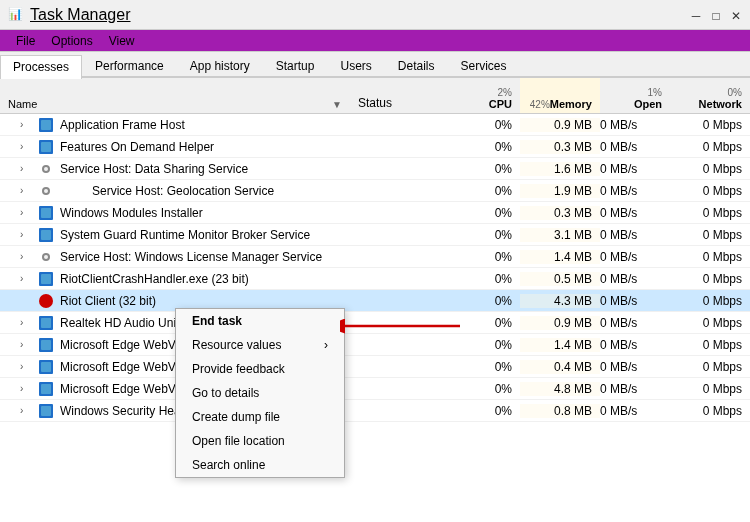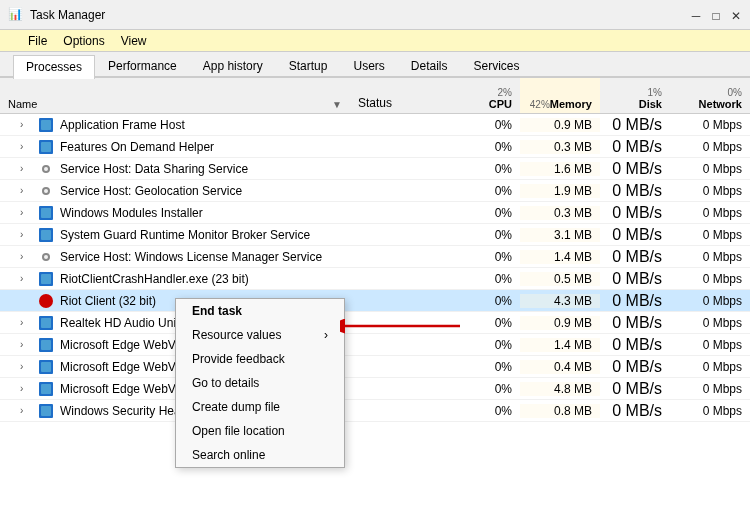--- a/index.html
+++ b/index.html
@@ -8,48 +8,47 @@
     
     .title-bar {
       background: #f0f0f0;
       display: flex;
       align-items: center;
       height: 30px;
       padding: 0 8px;
       border-bottom: 1px solid #ccc;
     }
     .title-bar-icon { width: 16px; height: 16px; margin-right: 6px; }
-    .title-bar-title { font-size: 12px; flex: 1; }
+    .title-bar-title { font-size: 16px; flex: 1; text-decoration: underline; }
     .title-bar-controls { display: flex; gap: 8px; }
     .title-bar-btn { width: 12px; height: 12px; font-size: 12px; cursor: pointer; background: none; border: none; color: #333; }
     
     
     .menu-bar {
-      background: #fef9c3;
+      background: #a21caf;
       display: flex;
       height: 22px;
-      padding: 0 20px;
+      padding: 0 8px;
       align-items: center;
       border-bottom: 1px solid #ccc;
     }
     .menu-item {
       padding: 2px 8px;
       font-size: 12px;
       cursor: pointer;
       color: #000;
     }
 
     
     .tabs {
       background: #f0f0f0;
       display: flex;
       height: 26px;
       border-bottom: 2px solid #ccc;
       padding-top: 2px;
-      padding-left: 13px;
     }
     .tab {
       padding: 4px 12px;
       font-size: 12px;
       cursor: pointer;
       border: 1px solid transparent;
       border-bottom: none;
       background: transparent;
       color: #000;
       height: 24px;
@@ -135,27 +134,27 @@
     .expand-arrow {
       width: 16px;
       margin-right: 2px;
       font-size: 10px;
       color: #555;
       flex-shrink: 0;
     }
     .process-status { width: 100px; padding: 0 8px; font-size: 12px; color: #555; }
     .process-cpu { width: 70px; text-align: right; padding-right: 8px; font-size: 12px; }
     .process-memory { width: 80px; text-align: right; padding-right: 8px; font-size: 12px; background: rgba(255,248,225,0.4); }
-    .process-disk { width: 70px; text-align: right; padding-right: 8px; font-size: 16px; }
+    .process-disk { width: 70px; text-align: left; padding-right: 8px; font-size: 12px; }
     .process-network { width: 80px; text-align: right; padding-right: 8px; font-size: 12px; }
 
     
     .context-menu {
       position: absolute;
-      top: 298px;
+      top: 308px;
       left: 175px;
       background: #f8f8f8;
       border: 1px solid #aaa;
       box-shadow: 2px 2px 8px rgba(0,0,0,0.2);
       width: 170px;
       z-index: 1000;
     }
     .context-menu-item {
       padding: 5px 16px;
       font-size: 12px;
@@ -213,21 +212,21 @@
     <div class="col-cpu">
       <span class="col-header-pct">2%</span>
       <span class="col-header-label">CPU</span>
     </div>
     <div class="col-memory">
       <span class="col-header-pct">42%</span>
       <span class="col-header-label">Memory</span>
     </div>
     <div class="col-disk">
       <span class="col-header-pct">1%</span>
-      <span class="col-header-label">Disk</span>
+      <span class="col-header-label">Open</span>
     </div>
     <div class="col-network">
       <span class="col-header-pct">0%</span>
       <span class="col-header-label">Network</span>
     </div>
   </div>
 
   <div class="process-list" id="process-list">
       <div class="process-row">
         <div class="process-name-cell">
@@ -285,21 +284,21 @@
       </div>
       <div class="process-row">
         <div class="process-name-cell">
           <span class="expand-arrow">›</span>
           <span class="process-icon">
             <svg width="14" height="14" viewBox="0 0 14 14">
               <circle cx="7" cy="7" r="4" fill="#888"></circle>
               <circle cx="7" cy="7" r="2" fill="#f0f0f0"></circle>
             </svg>
           </span>
-          <span style="overflow: hidden; text-overflow: ellipsis; white-space: nowrap;">Service Host: Geolocation Service</span>
+          <span style="overflow: hidden; text-overflow: ellipsis; white-space: nowrap; margin-left: 32px;">Service Host: Geolocation Service</span>
         </div>
         <div style="width: 18px;"></div>
         <div class="process-status"></div>
         <div class="process-cpu">0%</div>
         <div class="process-memory">1.9 MB</div>
         <div class="process-disk">0 MB/s</div>
         <div class="process-network">0 Mbps</div>
       </div>
       <div class="process-row">
         <div class="process-name-cell">

